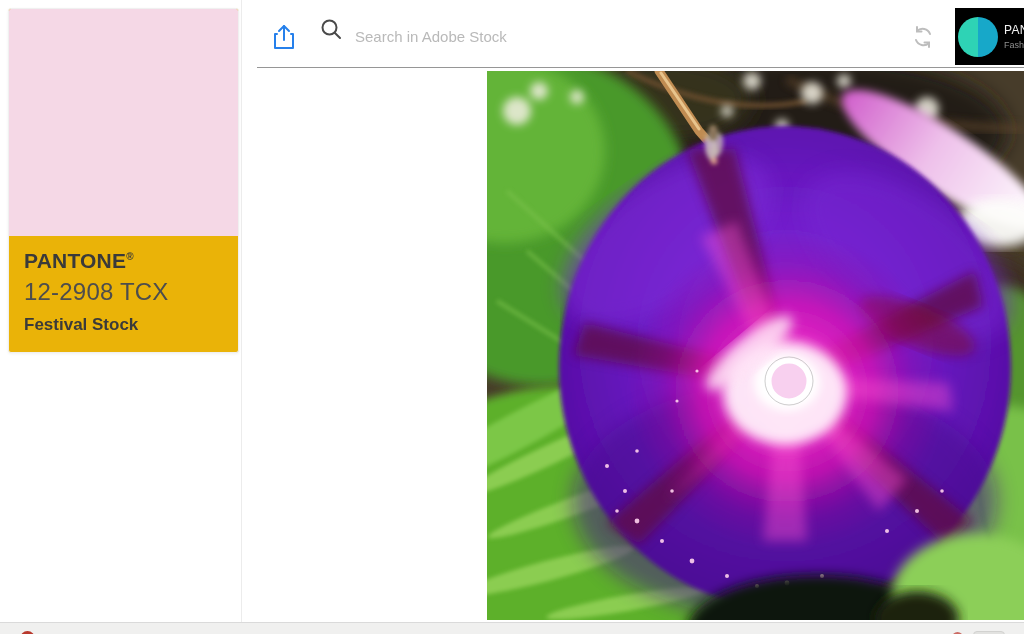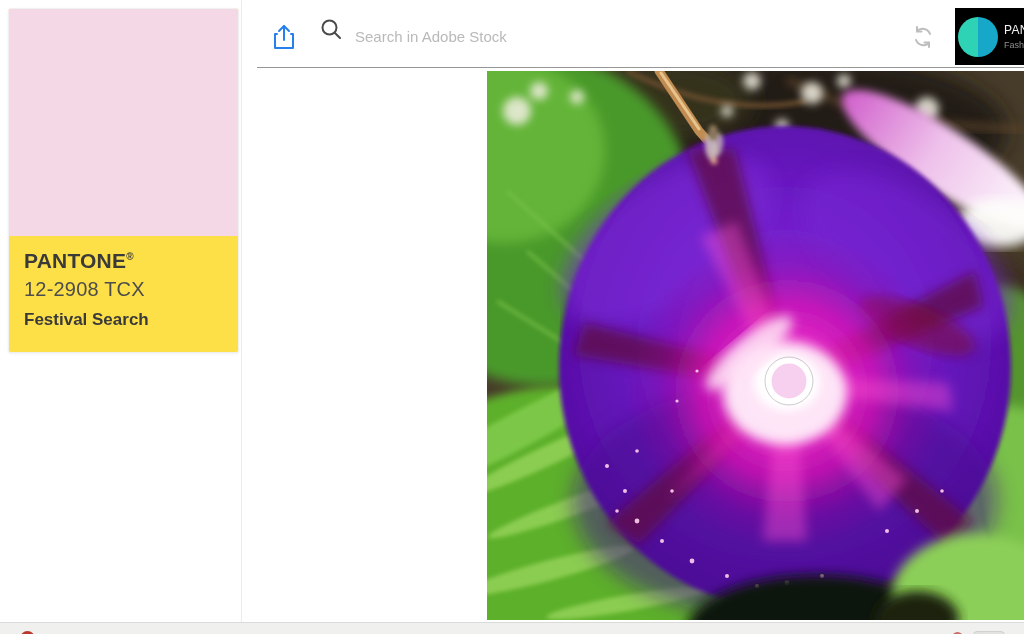--- a/index.html
+++ b/index.html
@@ -4,27 +4,27 @@
 <style>
   * { margin:0; padding:0; box-sizing:border-box; }
   html,body { width:1024px; height:634px; overflow:hidden; background:#ffffff;
               font-family:"Liberation Sans", sans-serif; }
   .stage { position:relative; width:1024px; height:634px; background:#fff; }
 
   
   .sidebar { position:absolute; left:0; top:0; width:241px; height:622px; background:#fff; }
   .sidebar-divider { position:absolute; left:241px; top:0; width:1px; height:622px; background:#ececec; }
   .pantone-card { position:absolute; left:8px; top:8px; width:231px; height:345px;
-                  background:#fde047; border:1px solid #f0f0f0; border-radius:3px;
+                  background:#eab308; border:1px solid #f0f0f0; border-radius:3px;
                   box-shadow:0 1px 3px rgba(0,0,0,.06); overflow:hidden; }
   .swatch { width:100%; height:227px; }
   .card-text { padding:13px 15px 0 15px; }
   .brand-line { font-size:21px; font-weight:bold; color:#3a3a3a; letter-spacing:.2px; }
   .brand-line sup { font-size:10px; vertical-align:super; }
-  .code-line { font-size:20px; color:#4d4d4d; margin-top:5px; letter-spacing:.2px; }
+  .code-line { font-size:24px; color:#4d4d4d; margin-top:5px; letter-spacing:.2px; }
   .name-line { font-size:17px; font-weight:bold; color:#3a3a3a; margin-top:9px; }
 
   
   .topbar { position:absolute; left:242px; top:0; width:782px; height:67px; background:#fff; }
   .topbar-rule { position:absolute; left:257px; top:67px; width:767px; height:1px; background:#969696; }
   .icon-btn { position:absolute; background:none; border:none; cursor:pointer; padding:0; }
   .share-btn { left:30px; top:24px; width:24px; height:26px; }
   .search-wrap { position:absolute; left:78px; top:18px; width:560px; height:36px; display:flex; }
   .search-glyph { width:22px; height:22px; flex:0 0 auto; }
   .search-input { border:none; outline:none; margin-left:13px; width:480px; font-size:15px;
@@ -58,21 +58,21 @@
 <body>
 
 <div class="stage">
 
   <div class="sidebar">
     <div class="pantone-card">
       <div class="swatch" style="background: rgb(245, 216, 230);"></div>
       <div class="card-text">
         <div class="brand-line"><span>PANTONE</span><sup>®</sup></div>
         <div class="code-line">12-2908 TCX</div>
-        <div class="name-line">Festival Search</div>
+        <div class="name-line">Festival Stock</div>
       </div>
     </div>
   </div>
   <div class="sidebar-divider"></div>
 
   <div class="topbar">
     <button class="icon-btn share-btn" title="">
       <svg width="24" height="26" viewBox="0 0 24 26">
         <g fill="none" stroke="#2680eb" stroke-width="2" stroke-linecap="round" stroke-linejoin="round">
           <path d="M5 10 H3 V24 H21 V10 H19"></path>

